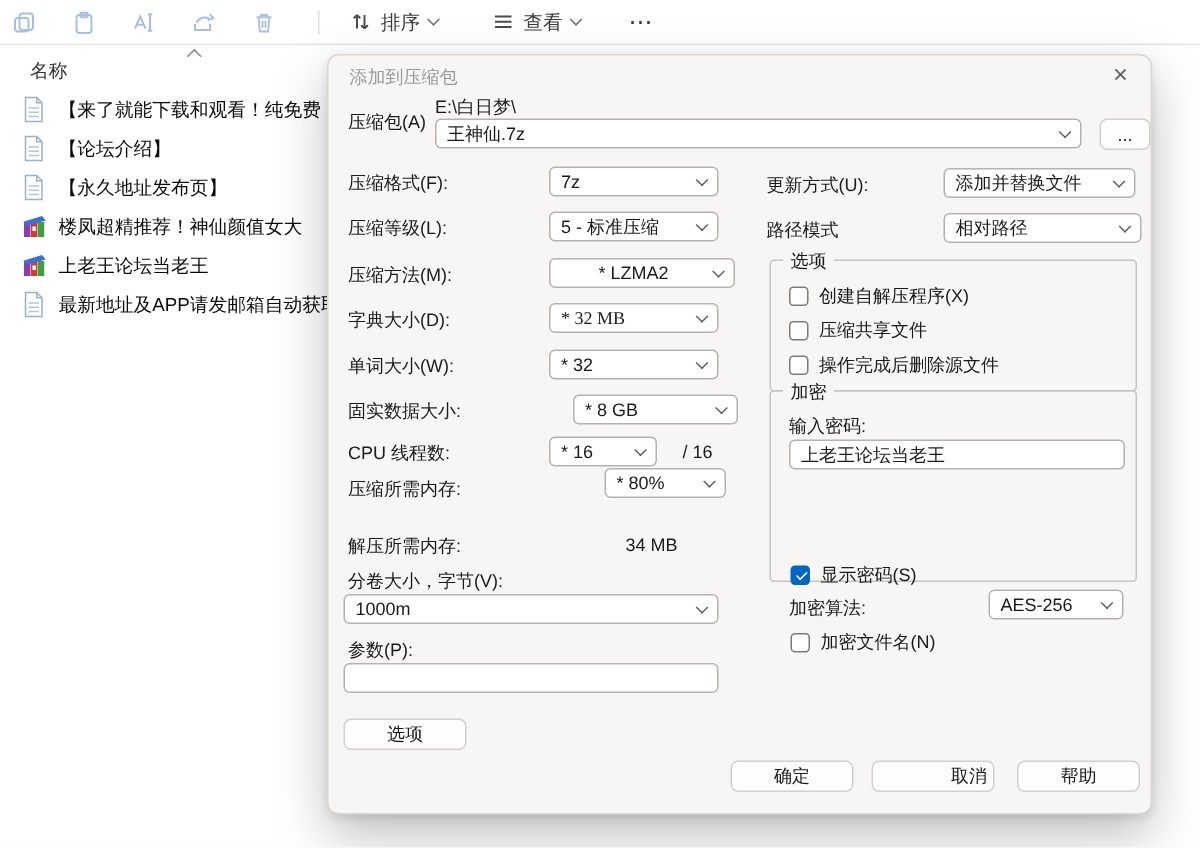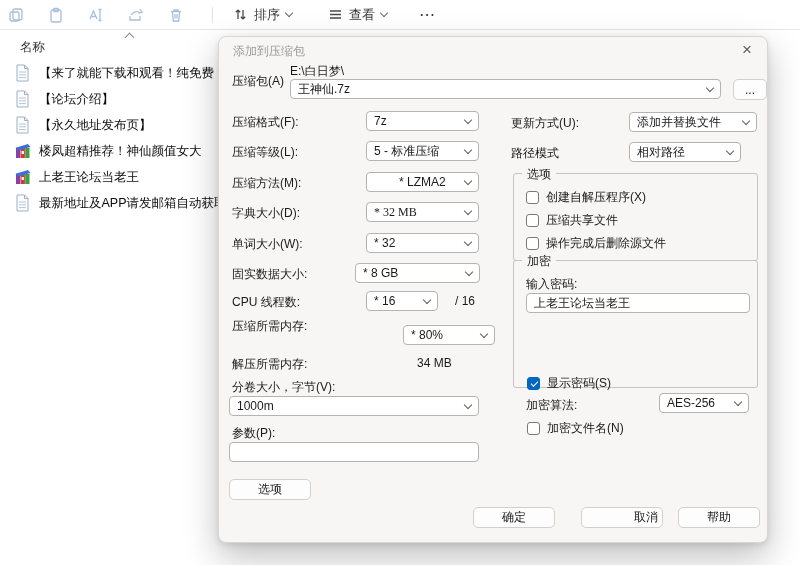--- a/index.html
+++ b/index.html
@@ -219,52 +219,52 @@
         <span class="cchev"></span>
       </div>
 
     <div class="lbl" style="left:13px; top:107px;">压缩等级(L):</div>
     <div class="combo" style="left:147px; top:104px; width:113px;">
         <span>5 - 标准压缩</span>
         <span class="cchev"></span>
       </div>
 
     <div class="lbl" style="left:13px; top:138px;">压缩方法(M):</div>
-    <div class="combo" style="left:147px; top:135px; width:113px;padding-left:32px;">
+    <div class="combo" style="left:147px; top:135px; width:124px;padding-left:32px;">
         <span>* LZMA2</span>
         <span class="cchev"></span>
       </div>
 
     <div class="lbl" style="left:13px; top:168px;">字典大小(D):</div>
     <div class="combo" style="left:147px; top:165px; width:113px;font-family:Liberation Serif, serif;">
         <span>* 32 MB</span>
         <span class="cchev"></span>
       </div>
 
     <div class="lbl" style="left:13px; top:199px;">单词大小(W):</div>
     <div class="combo" style="left:147px; top:196px; width:113px;">
         <span>* 32</span>
         <span class="cchev"></span>
       </div>
 
     <div class="lbl" style="left:13px; top:229px;">固实数据大小:</div>
-    <div class="combo" style="left:136px; top:226px; width:125px;">
+    <div class="combo" style="left:163px; top:226px; width:110px;">
         <span>* 8 GB</span>
         <span class="cchev"></span>
       </div>
 
     <div class="lbl" style="left:13px; top:257px;">CPU 线程数:</div>
     <div class="combo" style="left:147px; top:254px; width:72px;">
         <span>* 16</span>
         <span class="cchev"></span>
       </div>
     <div class="lbl" style="left:236px; top:257px;">/ 16</div>
 
     <div class="lbl" style="left:13px; top:281px;">压缩所需内存:</div>
-    <div class="combo" style="left:184px; top:288px; width:92px;">
+    <div class="combo" style="left:184px; top:275px; width:81px;">
         <span>* 80%</span>
         <span class="cchev"></span>
       </div>
 
     <div class="lbl" style="left:13px; top:319px;">解压所需内存:</div>
     <div class="rightval" style="left:198px; top:319px; width:62px;">34 MB</div>
 
     <div class="lbl" style="left:13px; top:342px;">分卷大小，字节(V):</div>
     <div class="combo" style="left:10px; top:359px; width:250px;">
         <span>1000m</span>
@@ -276,21 +276,21 @@
 
     <div class="btn" style="left:10px; top:442px; width:82px;">选项</div>
 
     <div class="lbl" style="left:292px; top:78px;">更新方式(U):</div>
     <div class="combo" style="left:410px; top:75px; width:128px;">
         <span>添加并替换文件</span>
         <span class="cchev"></span>
       </div>
 
     <div class="lbl" style="left:292px; top:108px;">路径模式</div>
-    <div class="combo" style="left:410px; top:105px; width:112px;">
+    <div class="combo" style="left:410px; top:105px; width:132px;">
         <span>相对路径</span>
         <span class="cchev"></span>
       </div>
 
     <div class="group" style="left:294px; top:136px; width:245px; height:88px;">
       <span class="gtitle">选项</span>
       <div class="cbrow" style="left:12px; top:15px;">
         <span class="cb"></span>
         <span>创建自解压程序(X)</span>
       </div>
@@ -316,18 +316,18 @@
       <div class="combo" style="left:145px; top:132px; width:90px;">
           <span>AES-256</span>
           <span class="cchev"></span>
         </div>
       <div class="cbrow" style="left:13px; top:159px;">
         <span class="cb"></span>
         <span>加密文件名(N)</span>
       </div>
     </div>
 
-    <div class="btn" style="left:254px; top:470px; width:82px;">确定</div>
+    <div class="btn" style="left:268px; top:470px; width:82px;">确定</div>
     <div class="btn" style="left:362px; top:470px; width:82px;padding-left:48px;">取消</div>
     <div class="btn" style="left:459px; top:470px; width:82px;">帮助</div>
   </div>
 
 </div>
 
 </body></html>

